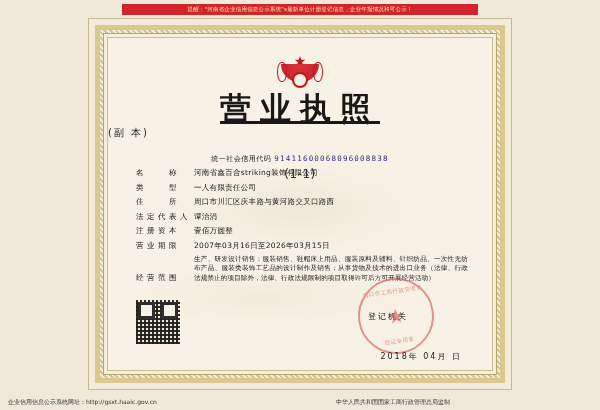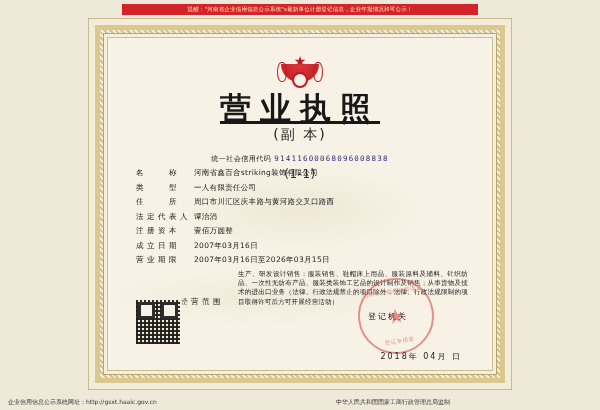--- a/index.html
+++ b/index.html
@@ -142,22 +142,21 @@
     font-weight: bold;
     letter-spacing: 9px;
     color: #181818;
     font-family: "DejaVu Sans", "Liberation Sans", sans-serif;
     text-decoration: underline;
   }
   .subtitle {
     position: absolute;
     top: 88px;
     left: 0; right: 0;
-    text-align: center;
-    font-size: 14px;
+    font-size: 10px;
     color: #222;
     letter-spacing: 2px;
   }
 
   
   .code-block {
     position: absolute;
     top: 108px;
     left: 0; right: 0;
     text-align: center;
@@ -208,21 +207,21 @@
     color: #1a1a1a;
     line-height: 10px;
     letter-spacing: .3px;
   }
   .row.scope .v {
     font-size: 6.6px;
     line-height: 9.4px;
     text-align: justify;
     letter-spacing: .1px;
   }
-  .row.scope .k { padding-top: 0; margin-left: 44px; }
+  .row.scope .k { padding-top: 0; }
 
   
   .qr {
     position: absolute;
     left: 26px;
     bottom: 24px;
     width: 44px;
     height: 44px;
     background:
       repeating-linear-gradient(90deg, #111 0 2px, #f7f2e5 2px 4px),
@@ -349,24 +348,20 @@
         </div>
         <div class="row">
           <div class="k">法定代表人</div>
           <div class="v">谭治涓</div>
         </div>
         <div class="row">
           <div class="k">注册资本</div>
           <div class="v">壹佰万圆整</div>
         </div>
         <div class="row">
-          <div class="k">成立日期</div>
-          <div class="v">2007年03月16日</div>
-        </div>
-        <div class="row">
           <div class="k">营业期限</div>
           <div class="v">2007年03月16日至2026年03月15日</div>
         </div>
         <div class="row scope">
           <div class="k">经营范围</div>
           <div class="v">生产、研发设计销售：服装销售、鞋帽床上用品、服装原料及辅料、针织纺品、一次性无纺布产品、服装类装饰工艺品的设计制作及销售；从事货物及技术的进出口业务（法律、行政法规禁止的项目除外，法律、行政法规限制的项目取得许可后方可开展经营活动）</div>
         </div>
       </div>
 
       <div class="qr"></div>

